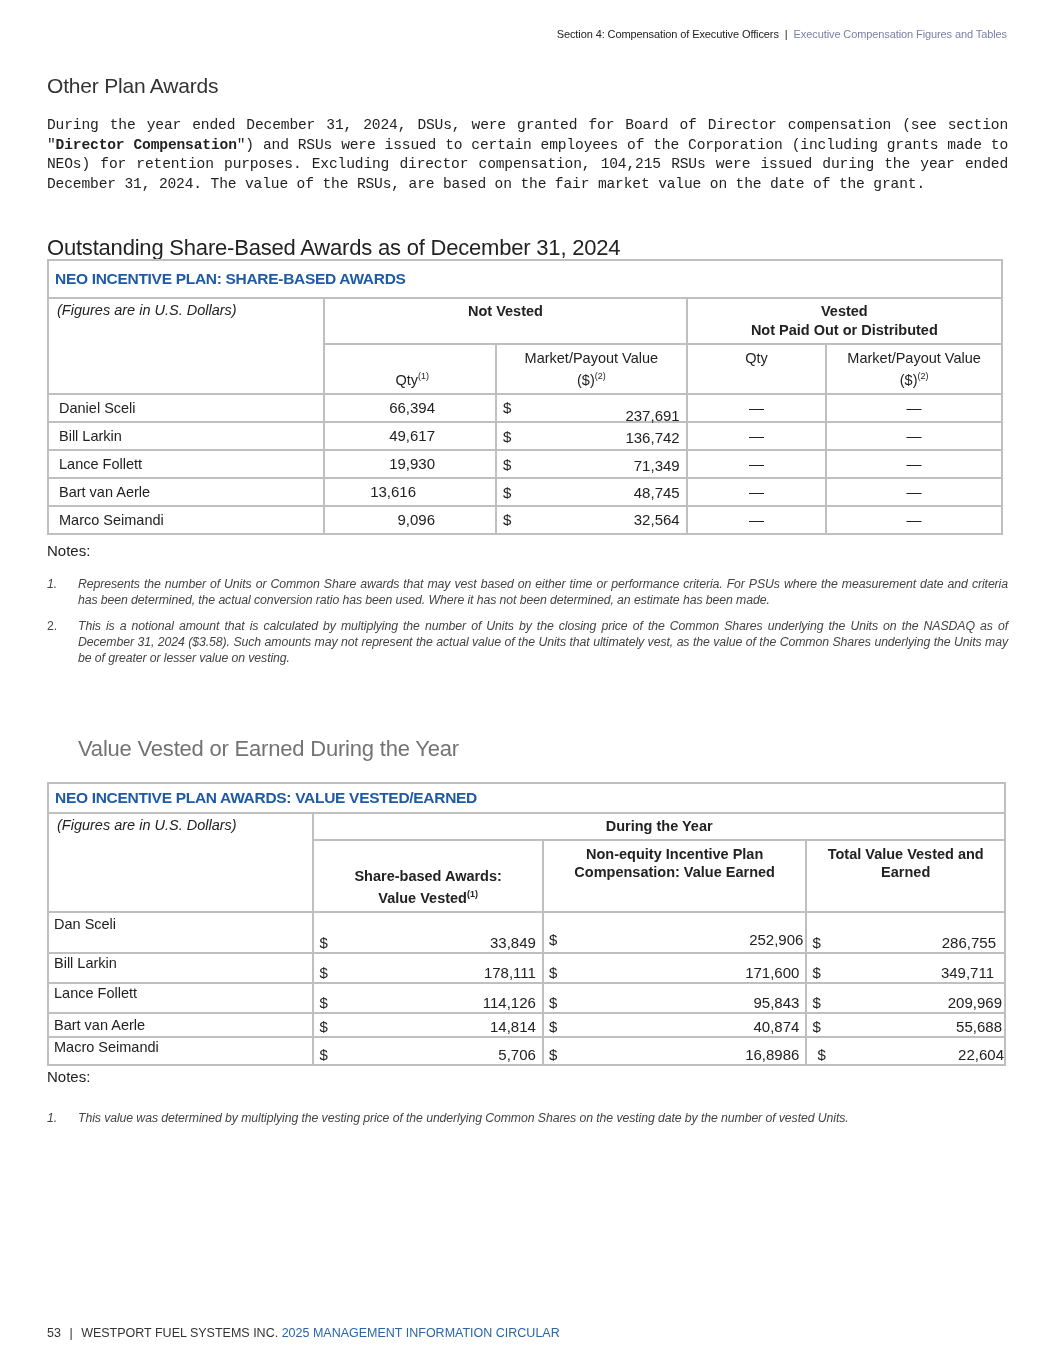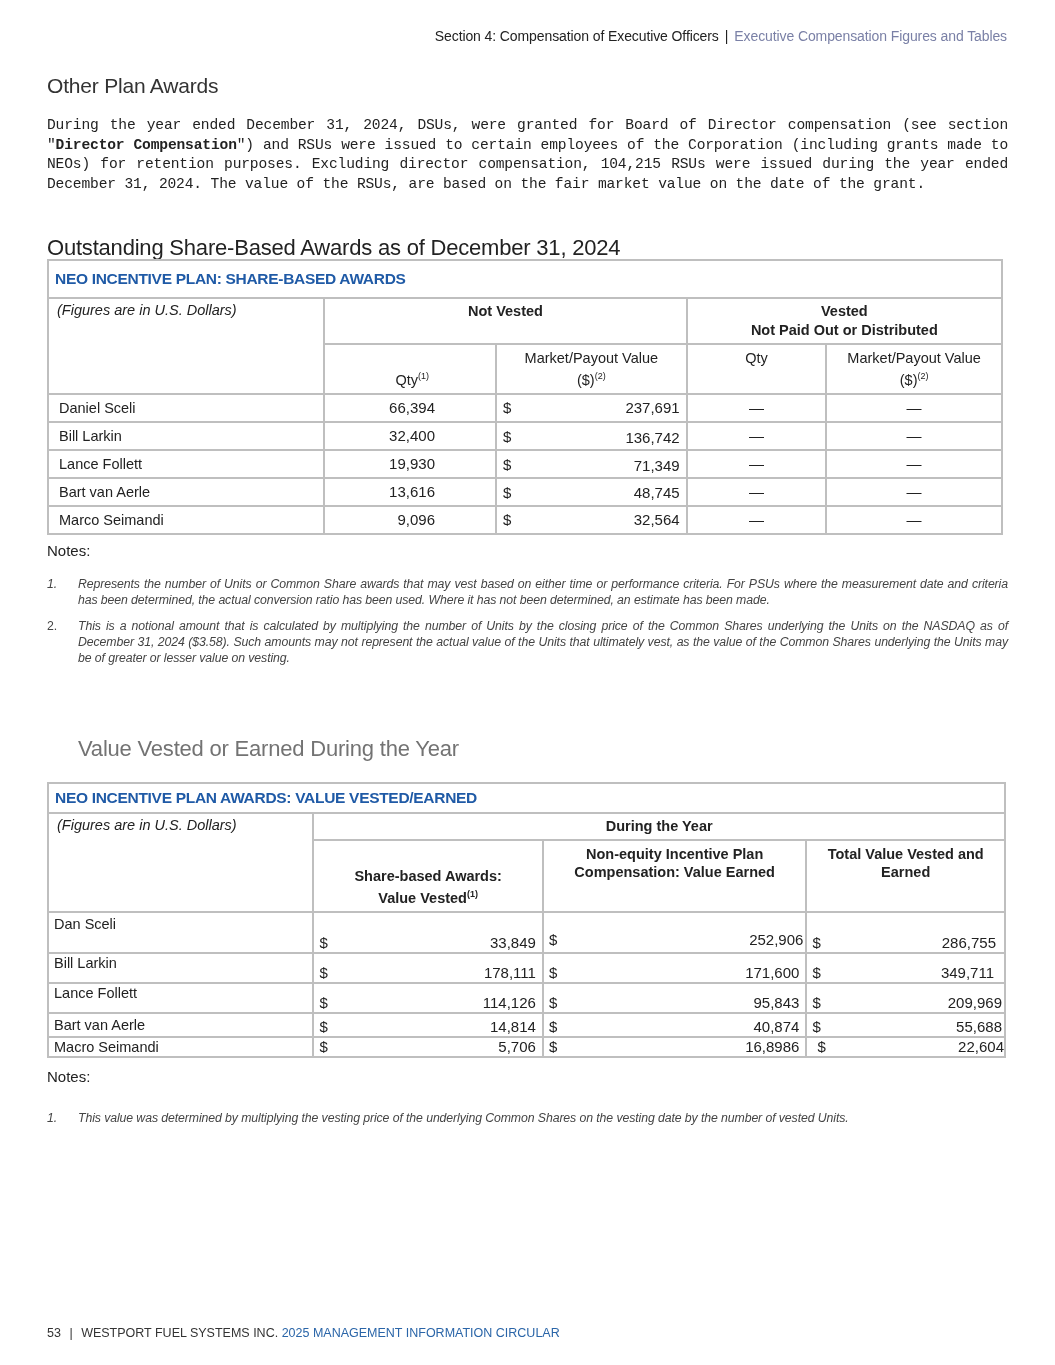--- a/index.html
+++ b/index.html
@@ -3,21 +3,21 @@
 <meta charset="utf-8">
 <style>
   html, body { margin: 0; padding: 0; background: #ffffff; }
   body {
     width: 1055px; height: 1365px; position: relative; overflow: hidden;
     font-family: "Liberation Sans Narrow", "Liberation Sans", sans-serif;
     color: #222;
   }
   .abs { position: absolute; }
   .header-line {
-    top: 28px; right: 48px; font-size: 14px; color: #222; white-space: nowrap;
+    top: 28px; right: 48px; font-size: 11px; color: #222; white-space: nowrap;
     font-family: "Liberation Sans", sans-serif; letter-spacing: -0.1px;
   }
   .header-line .sep { margin: 0 6px; }
   .header-line .sub { color: #7a80a6; }
   h2 {
     margin: 0; font-weight: normal; font-size: 21px; color: #333;
     font-family: "Liberation Sans", sans-serif; letter-spacing: -0.2px;
   }
   .para {
     left: 47px; width: 961px; top: 116px; font-size: 14.6px; line-height: 19.5px;
@@ -100,48 +100,48 @@
     <td class="sub-h">
       <div>Market/Payout Value</div>
       <div><span>($)</span><sup>(2)</sup></div>
     </td>
   </tr>
   <tr style="height:28px;">
     <td class="name-cell">Daniel Sceli</td>
     <td class="num" style="padding-right:60px;">66,394</td>
     <td class="dollar-cell">
           <span class="d" style="top:4px;">$</span>
-          <span class="v" style="top:4px;">237,691</span>
+          <span class="v" style="top:12px;">237,691</span>
         </td>
     <td class="dash">—</td>
     <td class="dash">—</td>
   </tr>
   <tr style="height:28px;">
     <td class="name-cell">Bill Larkin</td>
-    <td class="num" style="padding-right:60px;">32,400</td>
+    <td class="num" style="padding-right:60px;">49,617</td>
     <td class="dollar-cell">
           <span class="d" style="top:5px;">$</span>
           <span class="v" style="top:6px;">136,742</span>
         </td>
     <td class="dash">—</td>
     <td class="dash">—</td>
   </tr>
   <tr style="height:28px;">
     <td class="name-cell">Lance Follett</td>
     <td class="num" style="padding-right:60px;">19,930</td>
     <td class="dollar-cell">
           <span class="d" style="top:5px;">$</span>
           <span class="v" style="top:6px;">71,349</span>
         </td>
     <td class="dash">—</td>
     <td class="dash">—</td>
   </tr>
   <tr style="height:28px;">
     <td class="name-cell">Bart van Aerle</td>
-    <td class="num" style="padding-right:60px;border-radius:11px;">13,616</td>
+    <td class="num" style="padding-right:79px;border-radius:11px;">13,616</td>
     <td class="dollar-cell">
           <span class="d" style="top:5px;">$</span>
           <span class="v" style="top:5px;">48,745</span>
         </td>
     <td class="dash">—</td>
     <td class="dash">—</td>
   </tr>
   <tr style="height:28px;">
     <td class="name-cell">Marco Seimandi</td>
     <td class="num" style="padding-right:60px;">9,096</td>
@@ -249,21 +249,21 @@
         </td>
     <td class="dc">
           <span class="d">$</span>
           <span class="v">40,874</span>
         </td>
     <td class="dc">
           <span class="d">$</span>
           <span class="v" style="right:2px;">55,688</span>
         </td>
   </tr>
-  <tr style="height:20px;">
+  <tr style="height:28px;">
     <td class="name2" style="padding-top:1px;">Macro Seimandi</td>
     <td class="dc">
           <span class="d">$</span>
           <span class="v">5,706</span>
         </td>
     <td class="dc">
           <span class="d">$</span>
           <span class="v">16,8986</span>
         </td>
     <td class="dc">

